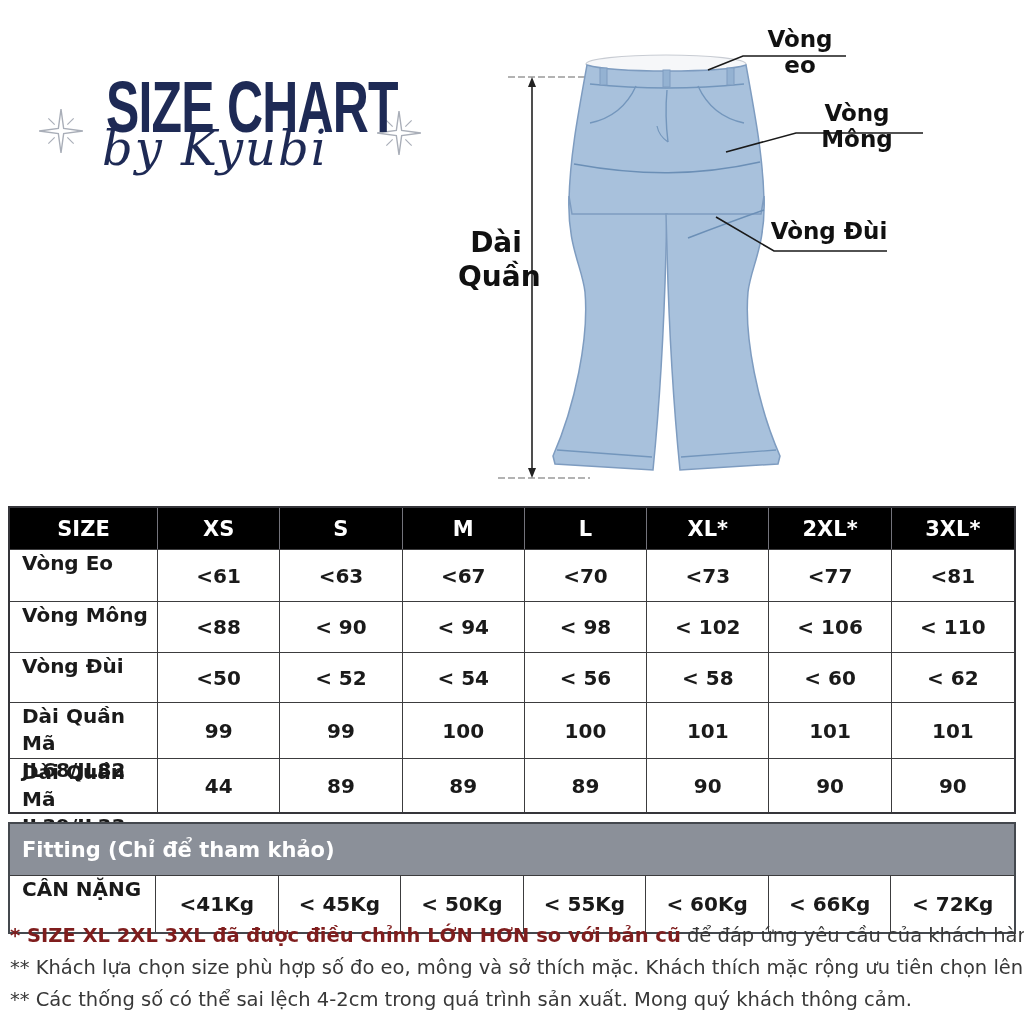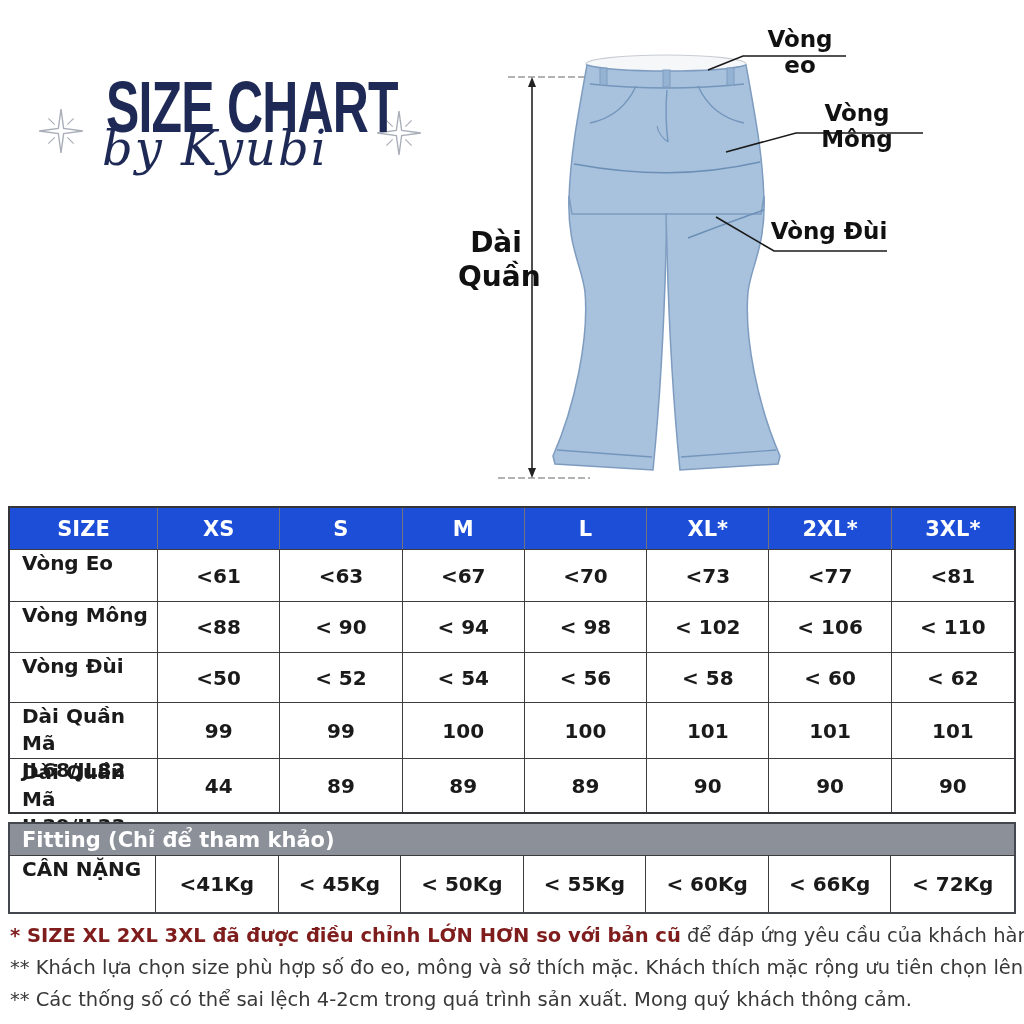--- a/index.html
+++ b/index.html
@@ -26,29 +26,29 @@
   .lbl-daiquan{left:458px;top:226px;width:76px;font-size:28px;line-height:34px;}
 
   
   .size-table{position:absolute;left:8px;top:506px;width:1008px;display:grid;
     grid-template-columns:148px repeat(7,1fr);
     grid-template-rows:41px 52px 51px 50px 56px 54px;
     border:2px solid #35353a;box-sizing:border-box;background:#fff;}
   .c{display:flex;align-items:center;justify-content:center;box-sizing:border-box;
     font-size:20px;font-weight:bold;border-right:1px solid #3c3c3e;border-top:1px solid #3c3c3e;}
   .c.last{border-right:none;}
-  .hc{background:#1d4ed8;color:#fff;font-size:21px;border-right:1px solid #73737b;border-top:none;}
+  .hc{background:#000000;color:#fff;font-size:21px;border-right:1px solid #73737b;border-top:none;}
   .hc.last{border-right:none;}
   .lab{justify-content:flex-start;flex-direction:column;align-items:flex-start;
     padding-left:12px;line-height:27px;}
   .lab span{display:block;}
 
   .fit-table{position:absolute;left:8px;top:822px;width:1008px;border:2px solid #44484e;
     box-sizing:border-box;background:#fff;}
-  .fit-head{height:32px;background:#8b9099;color:#fff;font-weight:bold;font-size:21px;
+  .fit-head{height:52px;background:#8b9099;color:#fff;font-weight:bold;font-size:21px;
     display:flex;align-items:center;padding-left:12px;border-bottom:1px solid #3c3c3e;box-sizing:border-box;}
   .fit-row{display:grid;grid-template-columns:146px repeat(7,1fr);height:56px;}
   .fit-row .c{border-top:none;}
 
   
   .notes{position:absolute;left:10px;top:924px;width:1006px;font-size:19.5px;color:#383838;}
   .note-line{margin:0 0 9px 0;white-space:nowrap;}
   .orange{color:#7f1d1d;font-weight:bold;}
 </style>
 </head>

